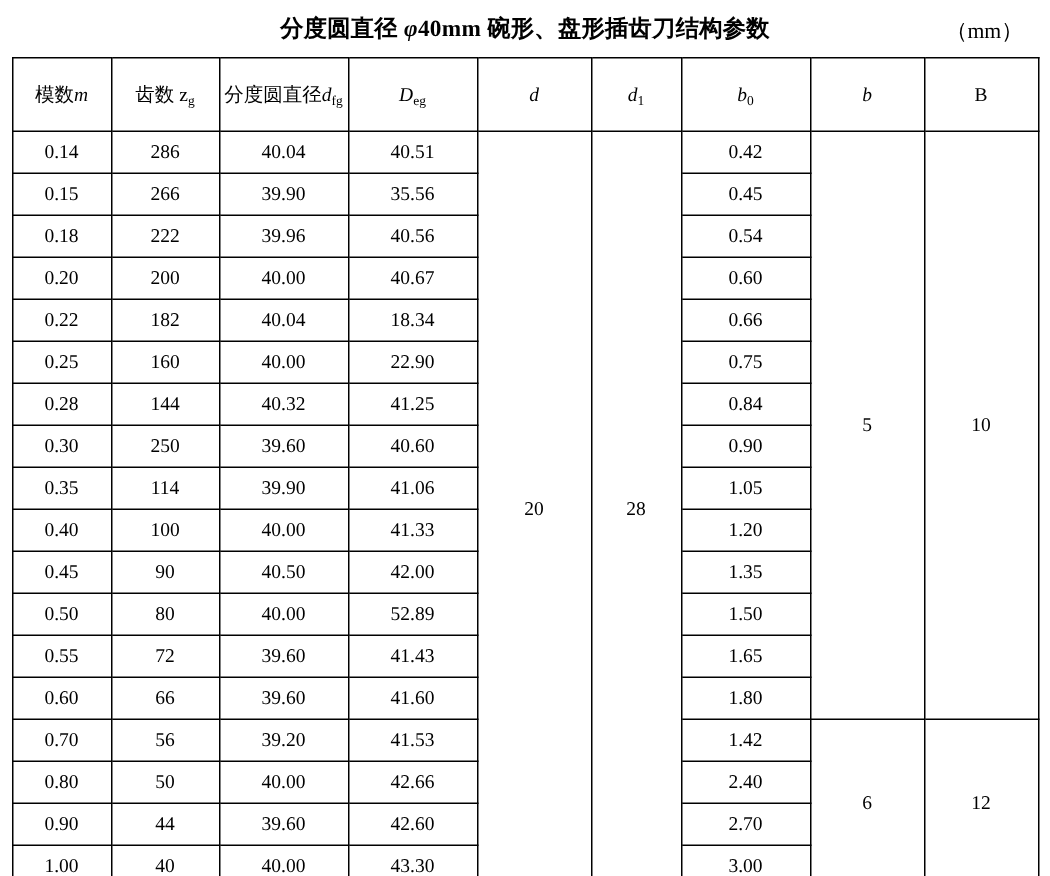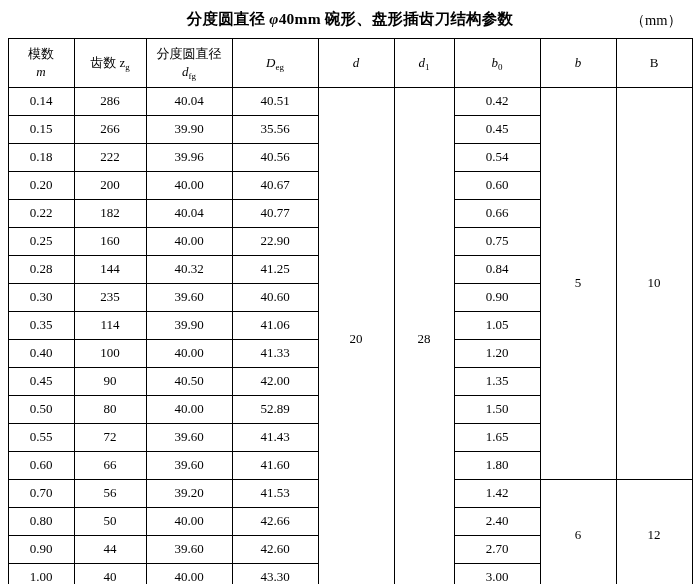--- a/index.html
+++ b/index.html
@@ -62,21 +62,21 @@
     height: 27px;
     line-height: 1.15;
   }
   table.data thead th {
     height: 48px;
     font-weight: normal;
     font-size: 13px;
   }
   .hdr-two {
     display: flex;
-    flex-direction: column;
+    flex-direction: row;
     align-items: center;
     justify-content: center;
     line-height: 1.35;
   }
   .ital {
     font-style: italic;
   }
   sub {
     font-size: 9px;
     vertical-align: baseline;
@@ -189,40 +189,40 @@
         <td class="num">0.20</td>
         <td class="num">200</td>
         <td class="num">40.00</td>
         <td class="num">40.67</td>
         <td class="num">0.60</td>
       </tr>
       <tr>
         <td class="num">0.22</td>
         <td class="num">182</td>
         <td class="num">40.04</td>
-        <td class="num">40.77</td>
+        <td class="num">18.34</td>
         <td class="num">0.66</td>
       </tr>
       <tr>
         <td class="num">0.25</td>
         <td class="num">160</td>
         <td class="num">40.00</td>
         <td class="num">22.90</td>
         <td class="num">0.75</td>
       </tr>
       <tr>
         <td class="num">0.28</td>
         <td class="num">144</td>
         <td class="num">40.32</td>
         <td class="num">41.25</td>
         <td class="num">0.84</td>
       </tr>
       <tr>
         <td class="num">0.30</td>
-        <td class="num">235</td>
+        <td class="num">250</td>
         <td class="num">39.60</td>
         <td class="num">40.60</td>
         <td class="num">0.90</td>
       </tr>
       <tr>
         <td class="num">0.35</td>
         <td class="num">114</td>
         <td class="num">39.90</td>
         <td class="num">41.06</td>
         <td class="num">1.05</td>

